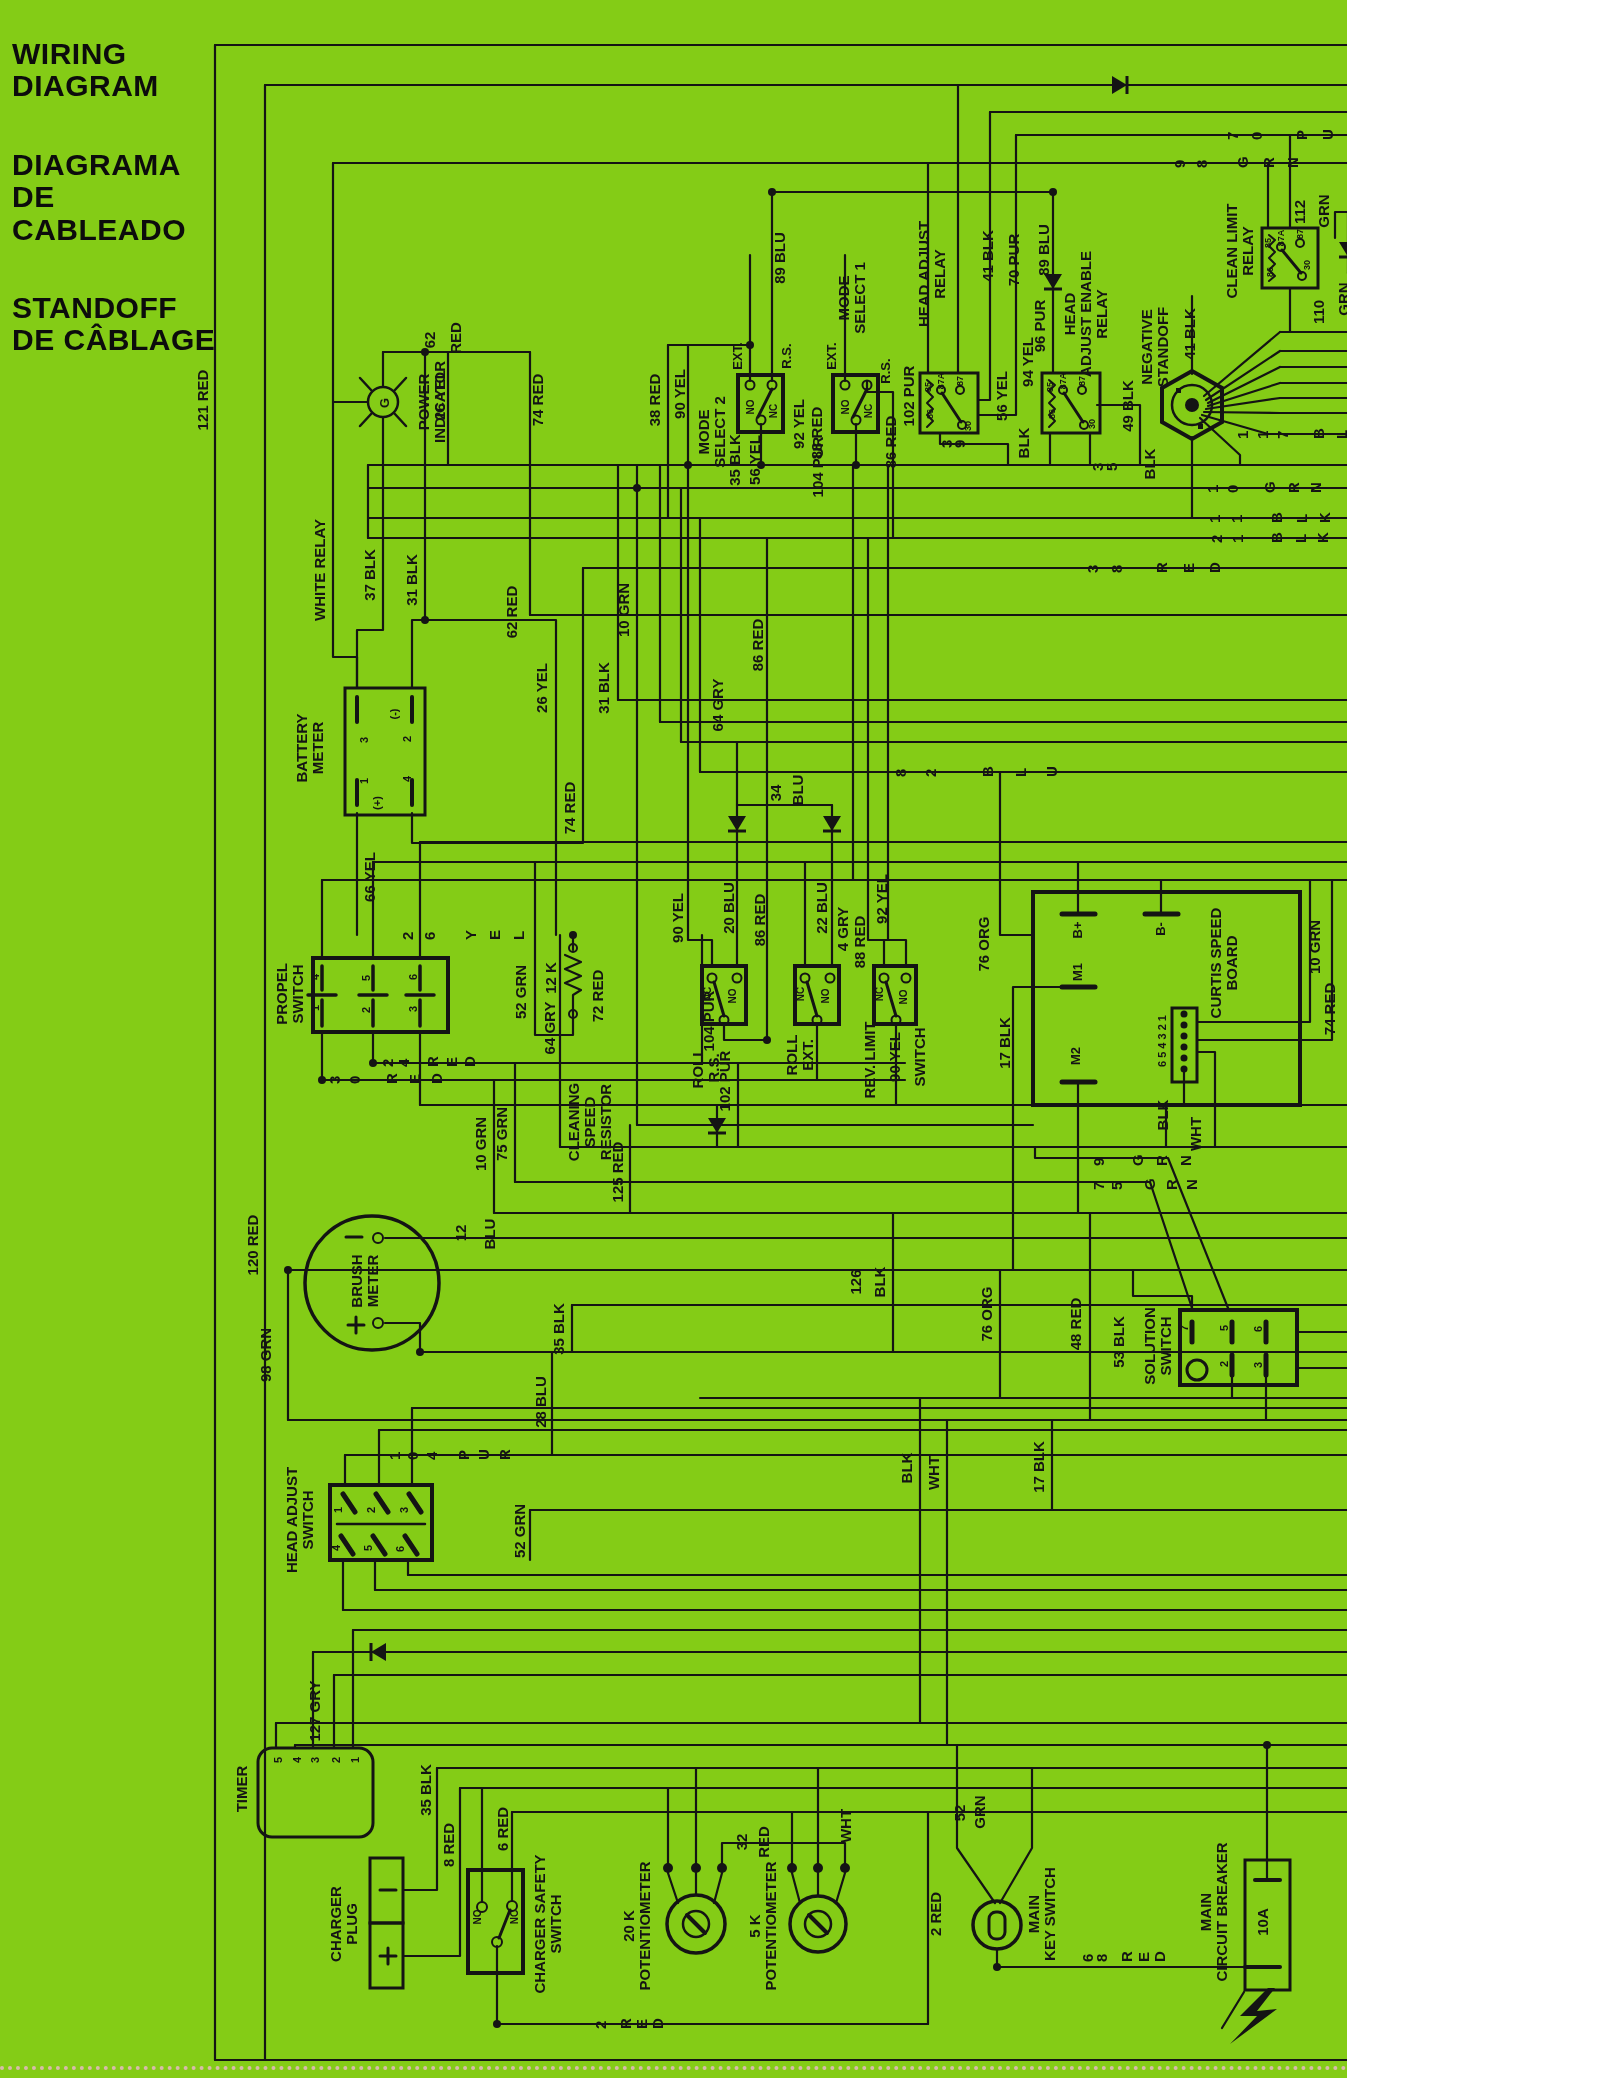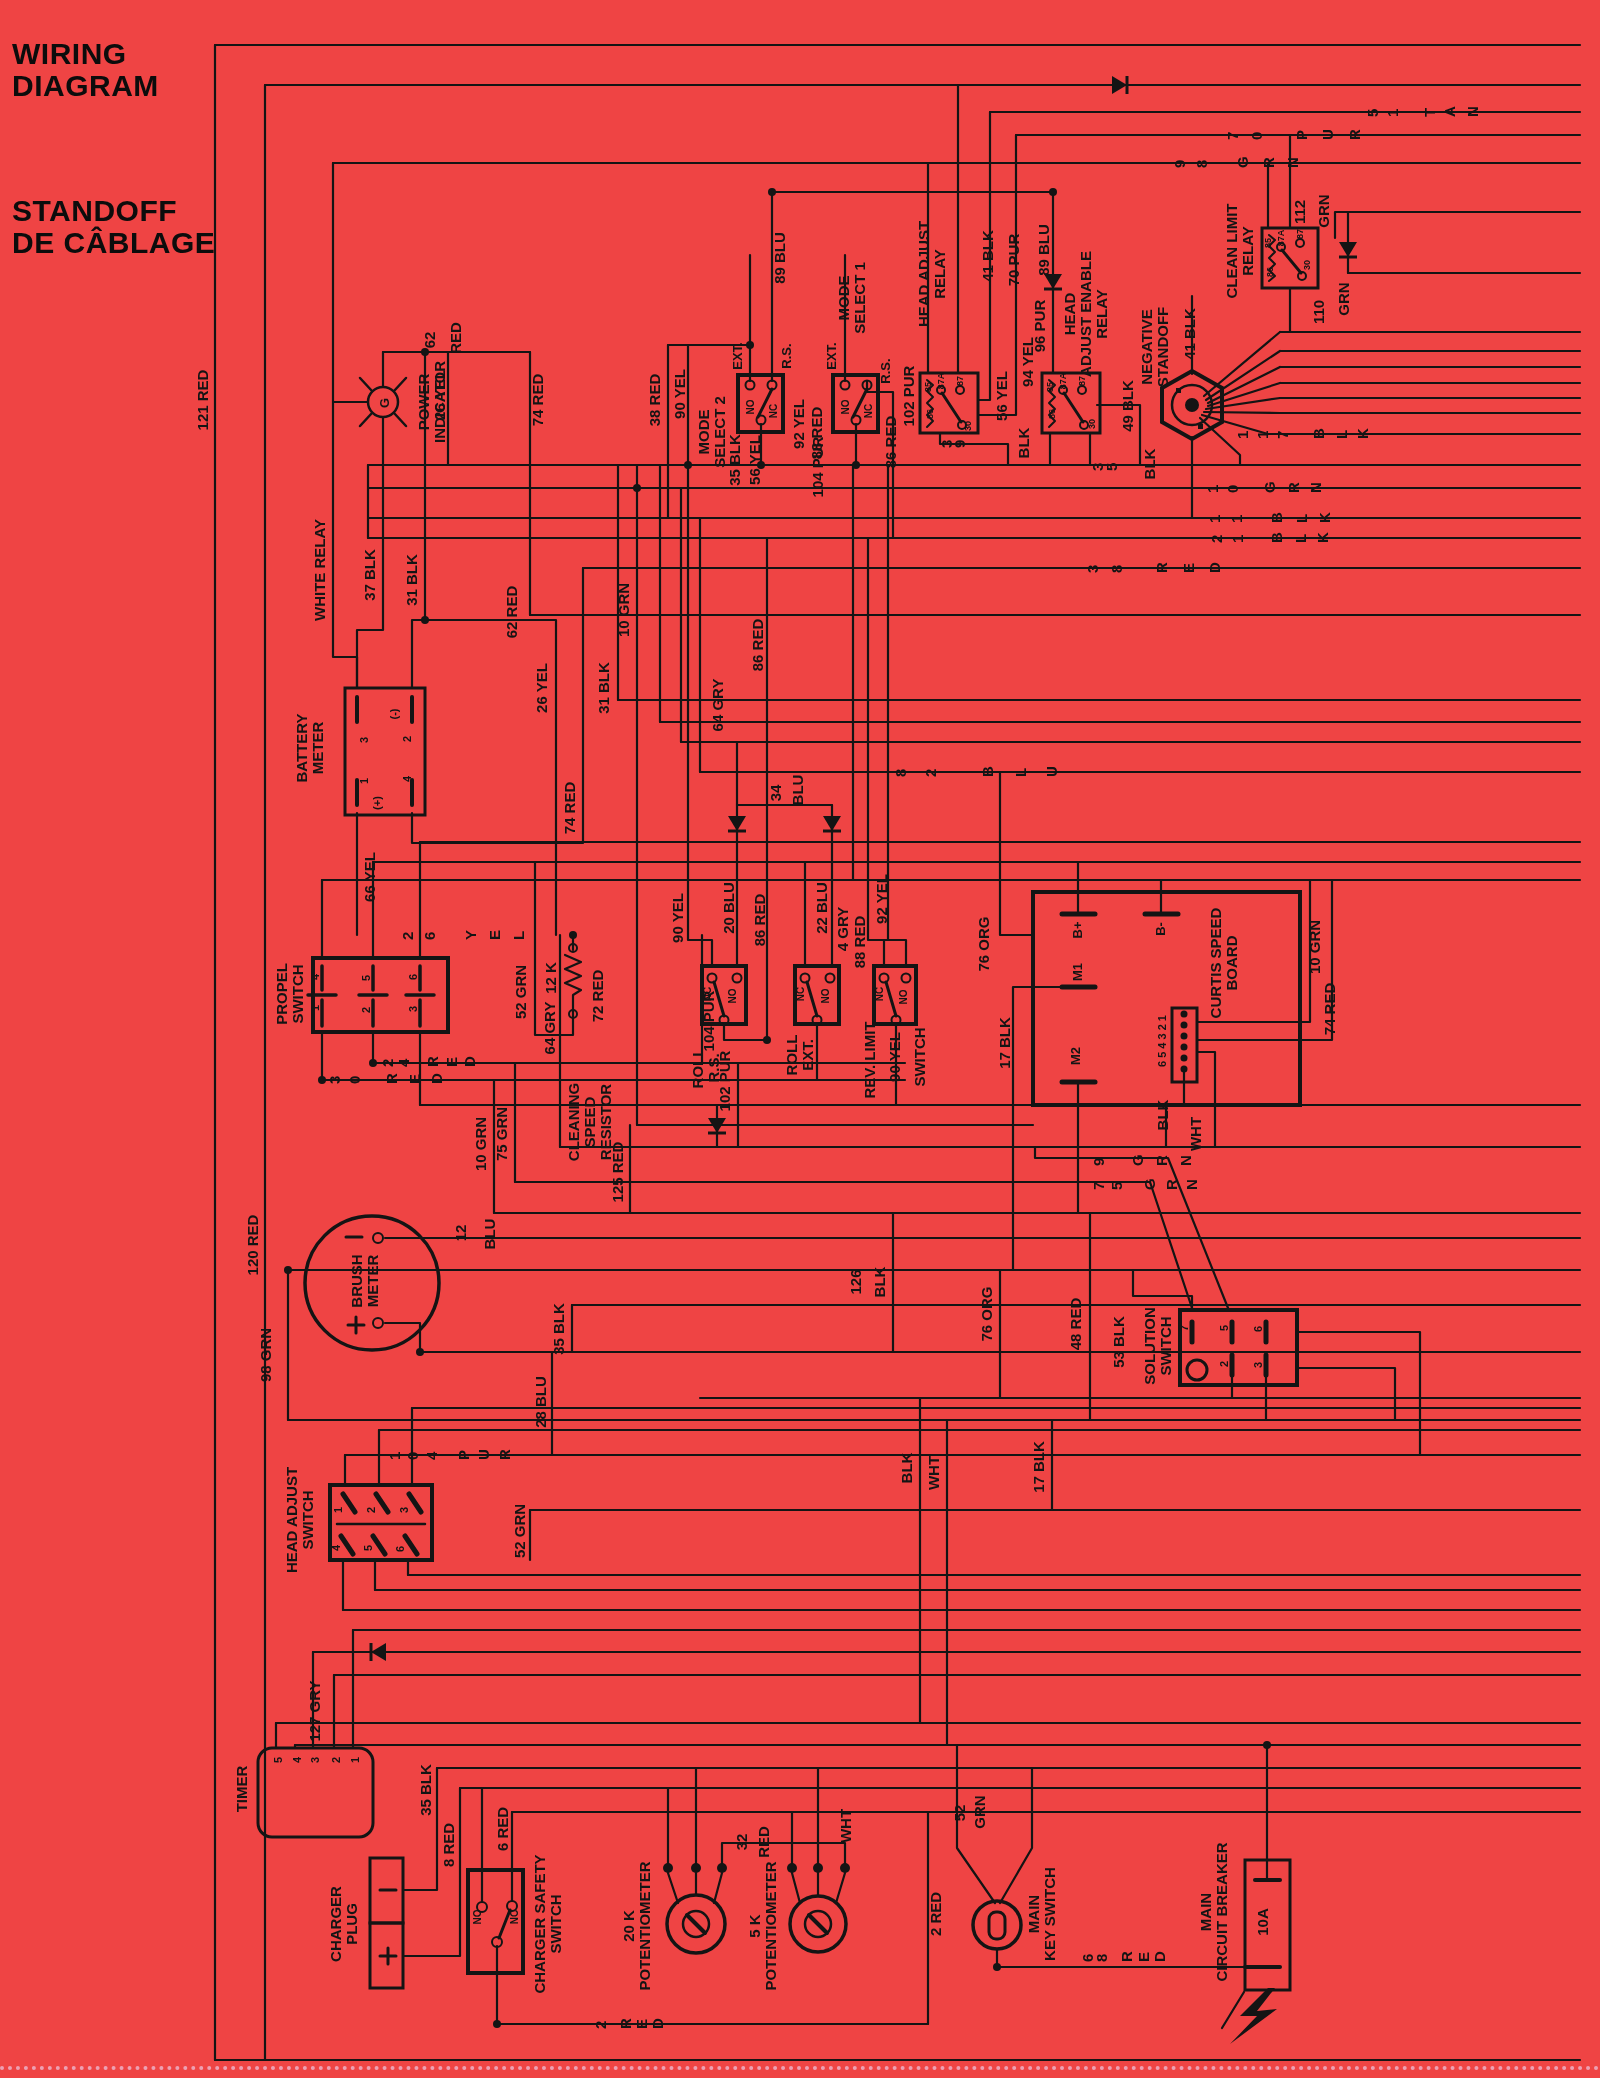--- a/index.html
+++ b/index.html
@@ -1,31 +1,34 @@
 <!DOCTYPE html>
 <html><head>
 <meta charset="utf-8">
 <style>
   html,body{margin:0;padding:0;background:#fff;}
-  .page{position:relative;width:1600px;height:2078px;background:#ef4444;overflow:hidden;
+  .page{position:relative;width:1347px;height:2078px;background:#84cc16;overflow:hidden;
         font-family:"Liberation Sans", sans-serif;}
   .titles{position:absolute;left:12px;top:38px;color:#0c0c0c;}
   .titles .t{font-weight:bold;font-size:30px;line-height:1.08;letter-spacing:.5px;white-space:pre-line;}
   .titles .gap{height:46px;}
   #diagram-svg{position:absolute;left:0;top:0;}
   .scan-dots{position:absolute;left:0;top:2066px;width:100%;border-top:4px dotted #edb8cf;opacity:.8;}
 </style>
 </head>
 <body>
 
 <div class="page">
   <div class="titles">
     <div class="t">WIRING
 DIAGRAM</div>
     <div class="gap"></div>
+    <div class="t">DIAGRAMA
+DE
+CABLEADO</div>
     <div class="gap"></div>
     <div class="t">STANDOFF
 DE CÂBLAGE</div>
   </div>
 
   <svg id="diagram-svg" width="1600" height="2078" viewBox="0 0 1600 2078">
       <polyline points="215 45 1580 45" fill="none" stroke="#141414" stroke-width="2.2" stroke-linejoin="round" stroke-linecap="round"></polyline>
       <polyline points="215 45 215 2060" fill="none" stroke="#141414" stroke-width="2.2" stroke-linejoin="round" stroke-linecap="round"></polyline>
       <polyline points="215 2060 1580 2060" fill="none" stroke="#141414" stroke-width="2.2" stroke-linejoin="round" stroke-linecap="round"></polyline>
       <polyline points="265 85 265 2060" fill="none" stroke="#141414" stroke-width="2.2" stroke-linejoin="round" stroke-linecap="round"></polyline>

